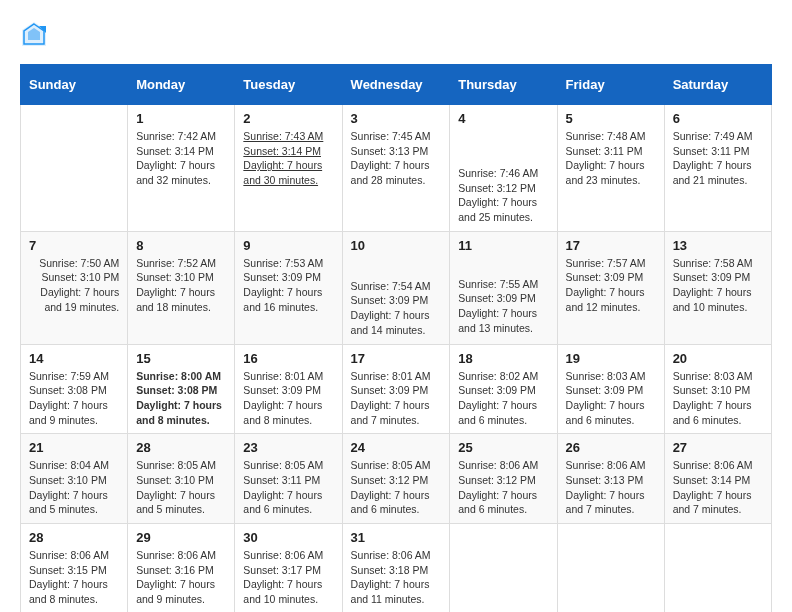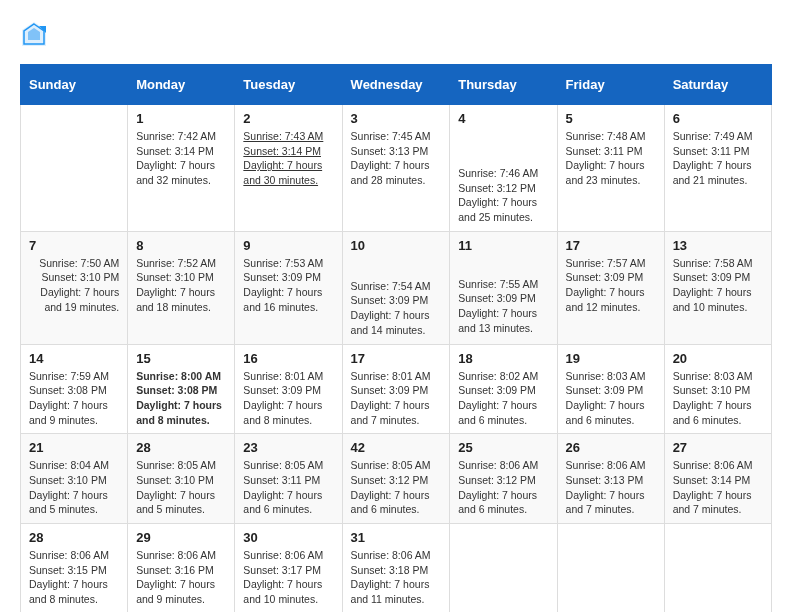--- a/index.html
+++ b/index.html
@@ -292,21 +292,21 @@
 and 5 minutes.</div>
         </td>
         <td>
           <div class="day-number">23</div>
           <div class="day-info" style="white-space: pre-line;">Sunrise: 8:05 AM
 Sunset: 3:11 PM
 Daylight: 7 hours
 and 6 minutes.</div>
         </td>
         <td>
-          <div class="day-number">42</div>
+          <div class="day-number">24</div>
           <div class="day-info" style="white-space: pre-line;">Sunrise: 8:05 AM
 Sunset: 3:12 PM
 Daylight: 7 hours
 and 6 minutes.</div>
         </td>
         <td>
           <div class="day-number">25</div>
           <div class="day-info" style="white-space: pre-line;">Sunrise: 8:06 AM
 Sunset: 3:12 PM
 Daylight: 7 hours

